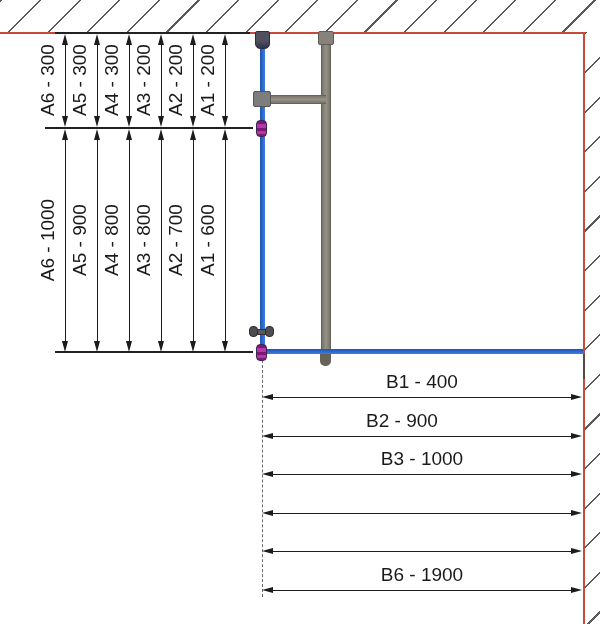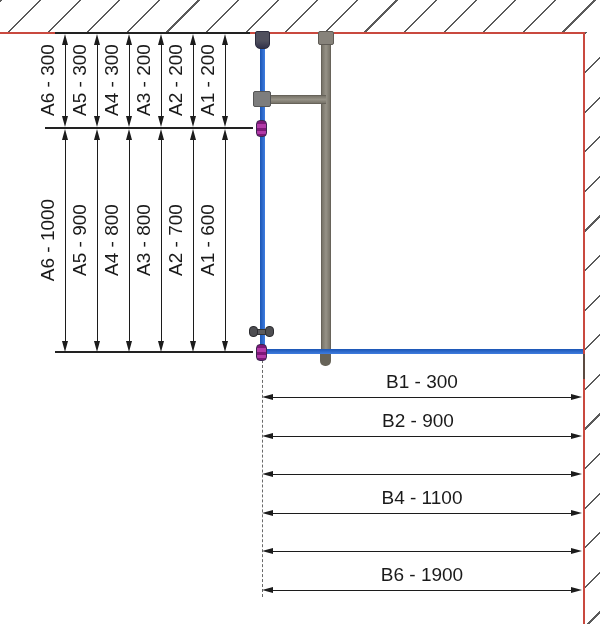--- a/index.html
+++ b/index.html
@@ -167,23 +167,23 @@
       <div class="al"></div>
       <div class="ln"></div>
       <div class="ar"></div>
     </div>
   <div class="hdim" style="left:262px;top:584px;width:320px;">
       <div class="al"></div>
       <div class="ln"></div>
       <div class="ar"></div>
     </div>
 
-  <div class="blabel" style="left:332px;top:370px;">B1 - 300</div>
-  <div class="blabel" style="left:328px;top:409px;text-align:center;">B2 - 900</div>
-  <div class="blabel" style="left:332px;top:486px;">B4 - 1100</div>
+  <div class="blabel" style="left:332px;top:370px;">B1 - 400</div>
+  <div class="blabel" style="left:312px;top:409px;text-align:center;">B2 - 900</div>
+  <div class="blabel" style="left:332px;top:447px;">B3 - 1000</div>
   <div class="blabel" style="left:332px;top:563px;">B6 - 1900</div>
 
   <div class="abs gray-bar-v" style="left:321px;top:33px;width:8px;height:325px;"></div>
   <div class="abs" style="left:318px;top:31px;width:16px;height:14px;background:#87837b;border:1px solid #5f5b55;border-radius:2px;box-sizing:border-box;"></div>
   <div class="abs" style="left:320px;top:352px;width:11px;height:14px;background:#676358;border-radius:0 0 5px 5px;"></div>
 
   <div class="abs gray-bar-h" style="left:262px;top:95px;width:64px;height:7px;"></div>
 
   <div class="abs glass-v" style="left:260px;top:40px;width:5px;height:314px;"></div>
 

